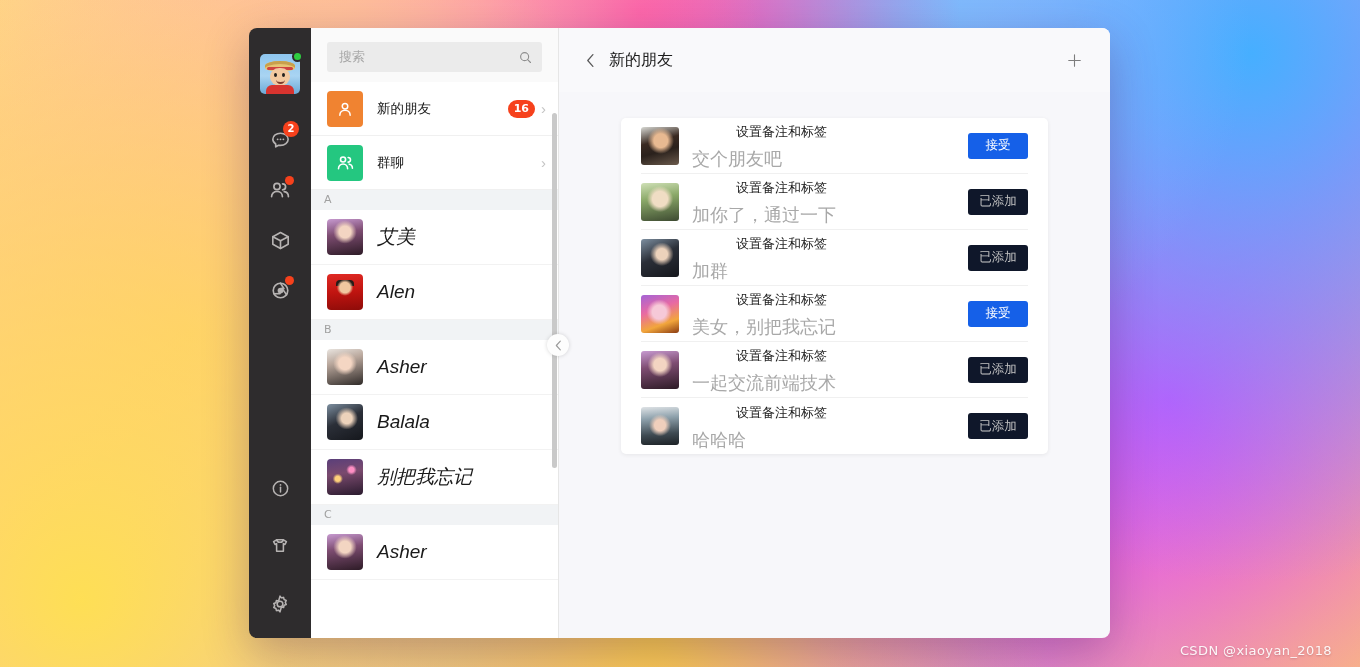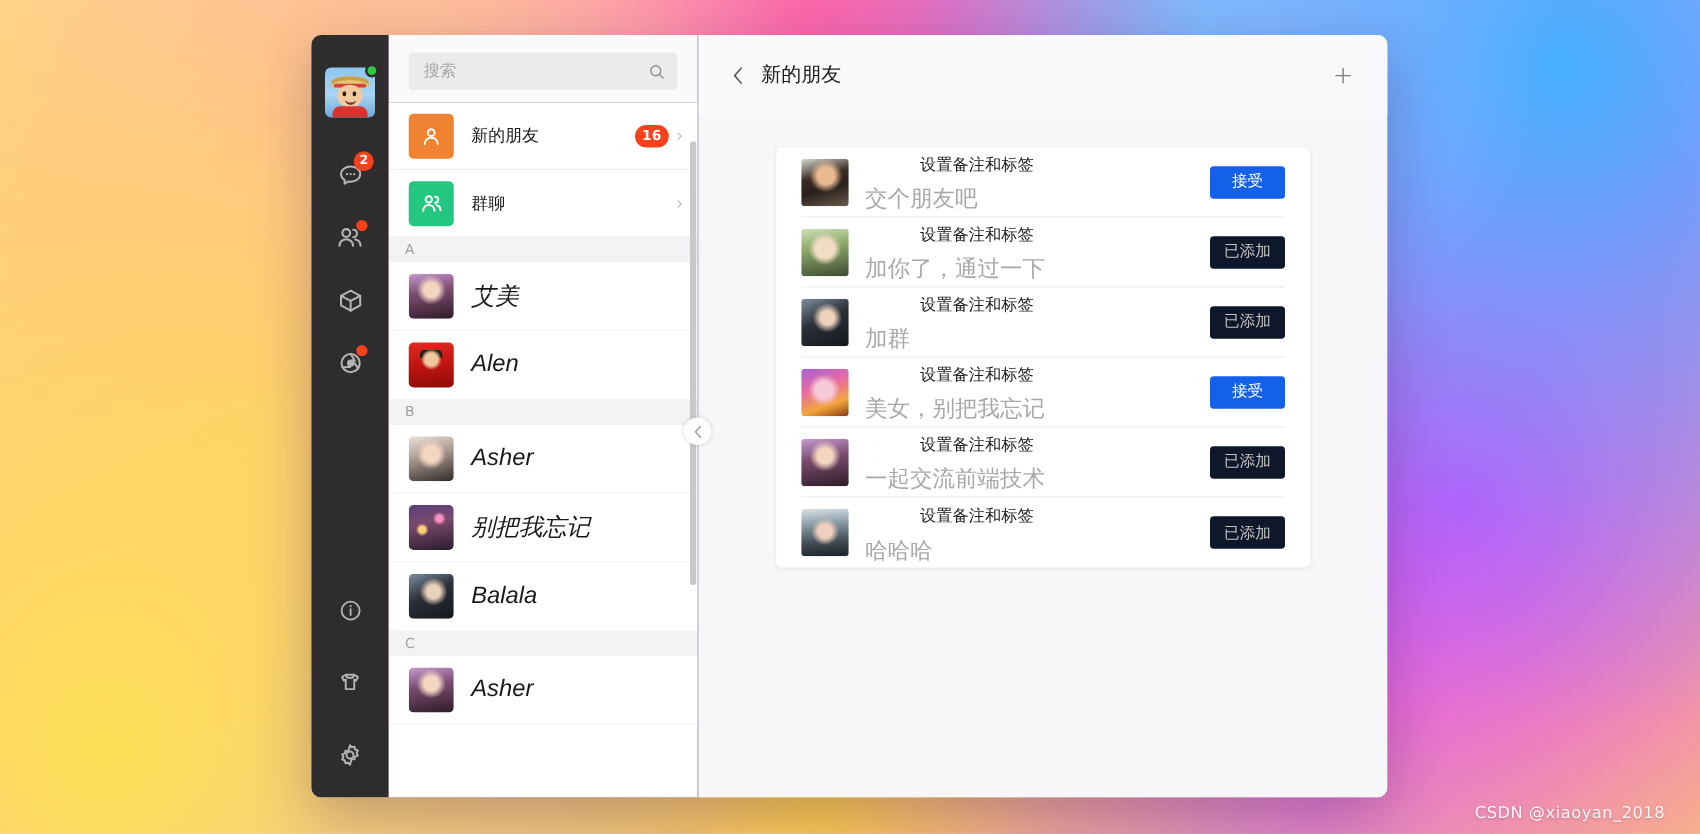--- a/index.html
+++ b/index.html
@@ -367,26 +367,26 @@
         <div class="c-av ph-red"></div>
         <span class="c-name">Alen</span>
       </div>
 
       <div class="letter-head">B</div>
       <div class="contact-row">
         <div class="c-av ph-g"></div>
         <span class="c-name">Asher</span>
       </div>
       <div class="contact-row">
+        <div class="c-av ph-c"></div>
+        <span class="c-name">Balala</span>
+      </div>
+      <div class="contact-row">
         <div class="c-av ph-night"></div>
         <span class="c-name">别把我忘记</span>
-      </div>
-      <div class="contact-row">
-        <div class="c-av ph-c"></div>
-        <span class="c-name">Balala</span>
       </div>
 
       <div class="letter-head">C</div>
       <div class="contact-row">
         <div class="c-av ph-e"></div>
         <span class="c-name">Asher</span>
       </div>
     </div>
 
     <div id="contact-scrollbar"></div>

